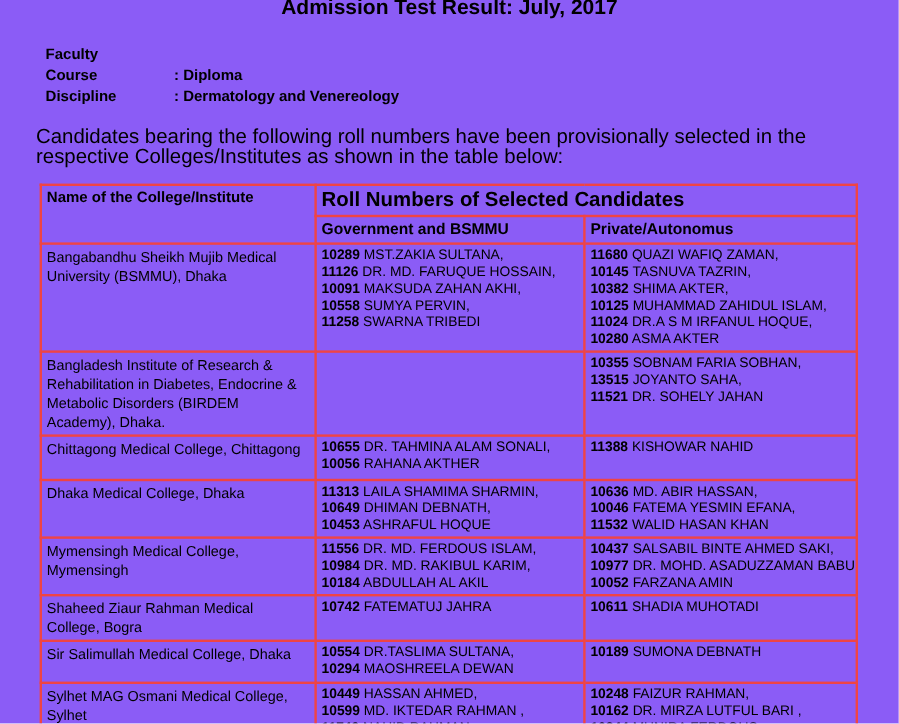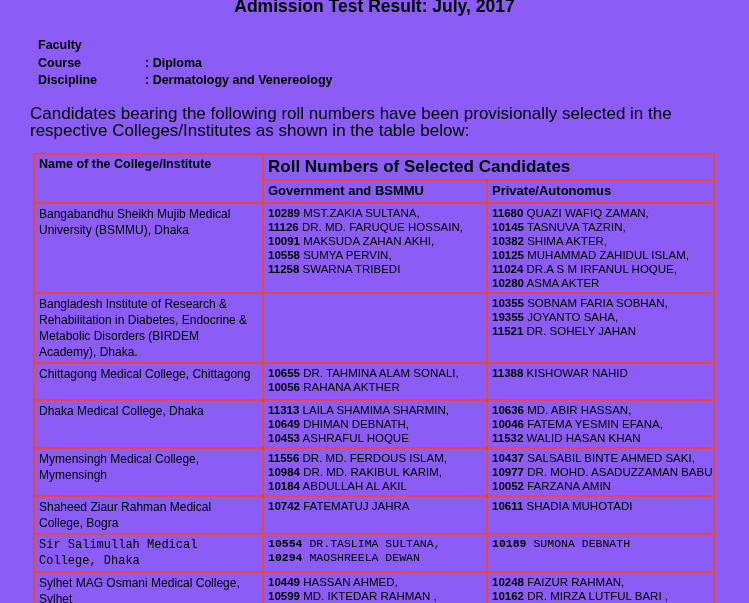--- a/index.html
+++ b/index.html
@@ -63,21 +63,21 @@
     line-height: 14px;
   }
   .roll-line { white-space: nowrap; }
   .roll { font-weight: bold; }
   tr.r1 td { height: 82px; }
   tr.r2 td { height: 60px; }
   tr.r3 td { height: 31px; }
   tr.r4 td { height: 42px; }
   tr.r5 td { height: 42px; }
   tr.r6 td { height: 29px; }
-  tr.r7 td { height: 29px; font-family: Liberation Mono, monospace; }
+  tr.r7 td { height: 29px; }
   tr.r8 td { height: 42px; }
 </style>
 </head>
 <body>
 
 <div class="page">
 
   <h1 class="doc-title">Admission Test Result: July, 2017</h1>
 
   <div class="meta-block">
@@ -131,21 +131,21 @@
           <div class="roll-line"><span class="roll">11024</span> <span>DR.A S M IRFANUL HOQUE,</span></div>
           <div class="roll-line"><span class="roll">10280</span> <span>ASMA AKTER</span></div>
         </td>
       </tr>
 
       <tr class="r2">
         <td class="college">Bangladesh Institute of Research &amp; Rehabilitation in Diabetes, Endocrine &amp; Metabolic Disorders (BIRDEM Academy), Dhaka.</td>
         <td class="rolls"></td>
         <td class="rolls">
           <div class="roll-line"><span class="roll">10355</span> <span>SOBNAM FARIA SOBHAN,</span></div>
-          <div class="roll-line"><span class="roll">19355</span> <span>JOYANTO SAHA,</span></div>
+          <div class="roll-line"><span class="roll">13515</span> <span>JOYANTO SAHA,</span></div>
           <div class="roll-line"><span class="roll">11521</span> <span>DR. SOHELY JAHAN</span></div>
         </td>
       </tr>
 
       <tr class="r3">
         <td class="college">Chittagong Medical College, Chittagong</td>
         <td class="rolls">
           <div class="roll-line"><span class="roll">10655</span> <span>DR. TAHMINA ALAM SONALI,</span></div>
           <div class="roll-line"><span class="roll">10056</span> <span>RAHANA AKTHER</span></div>
         </td>

